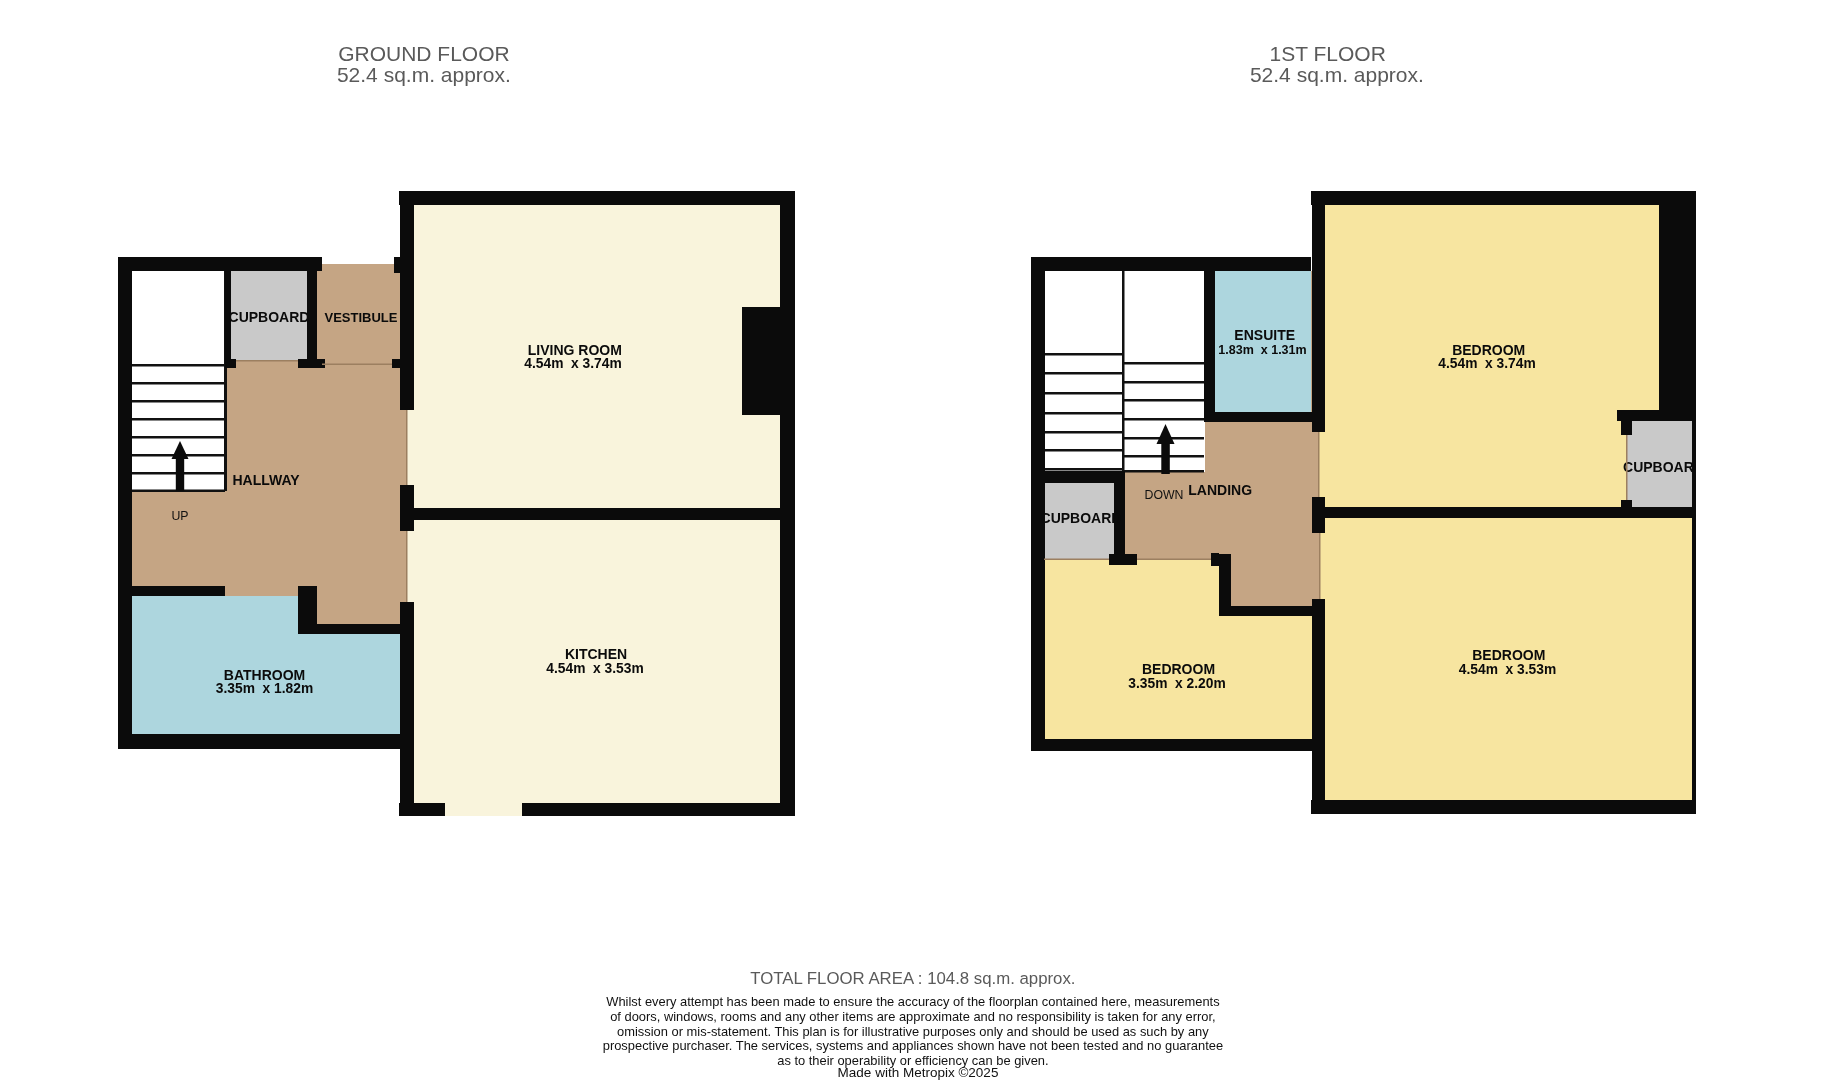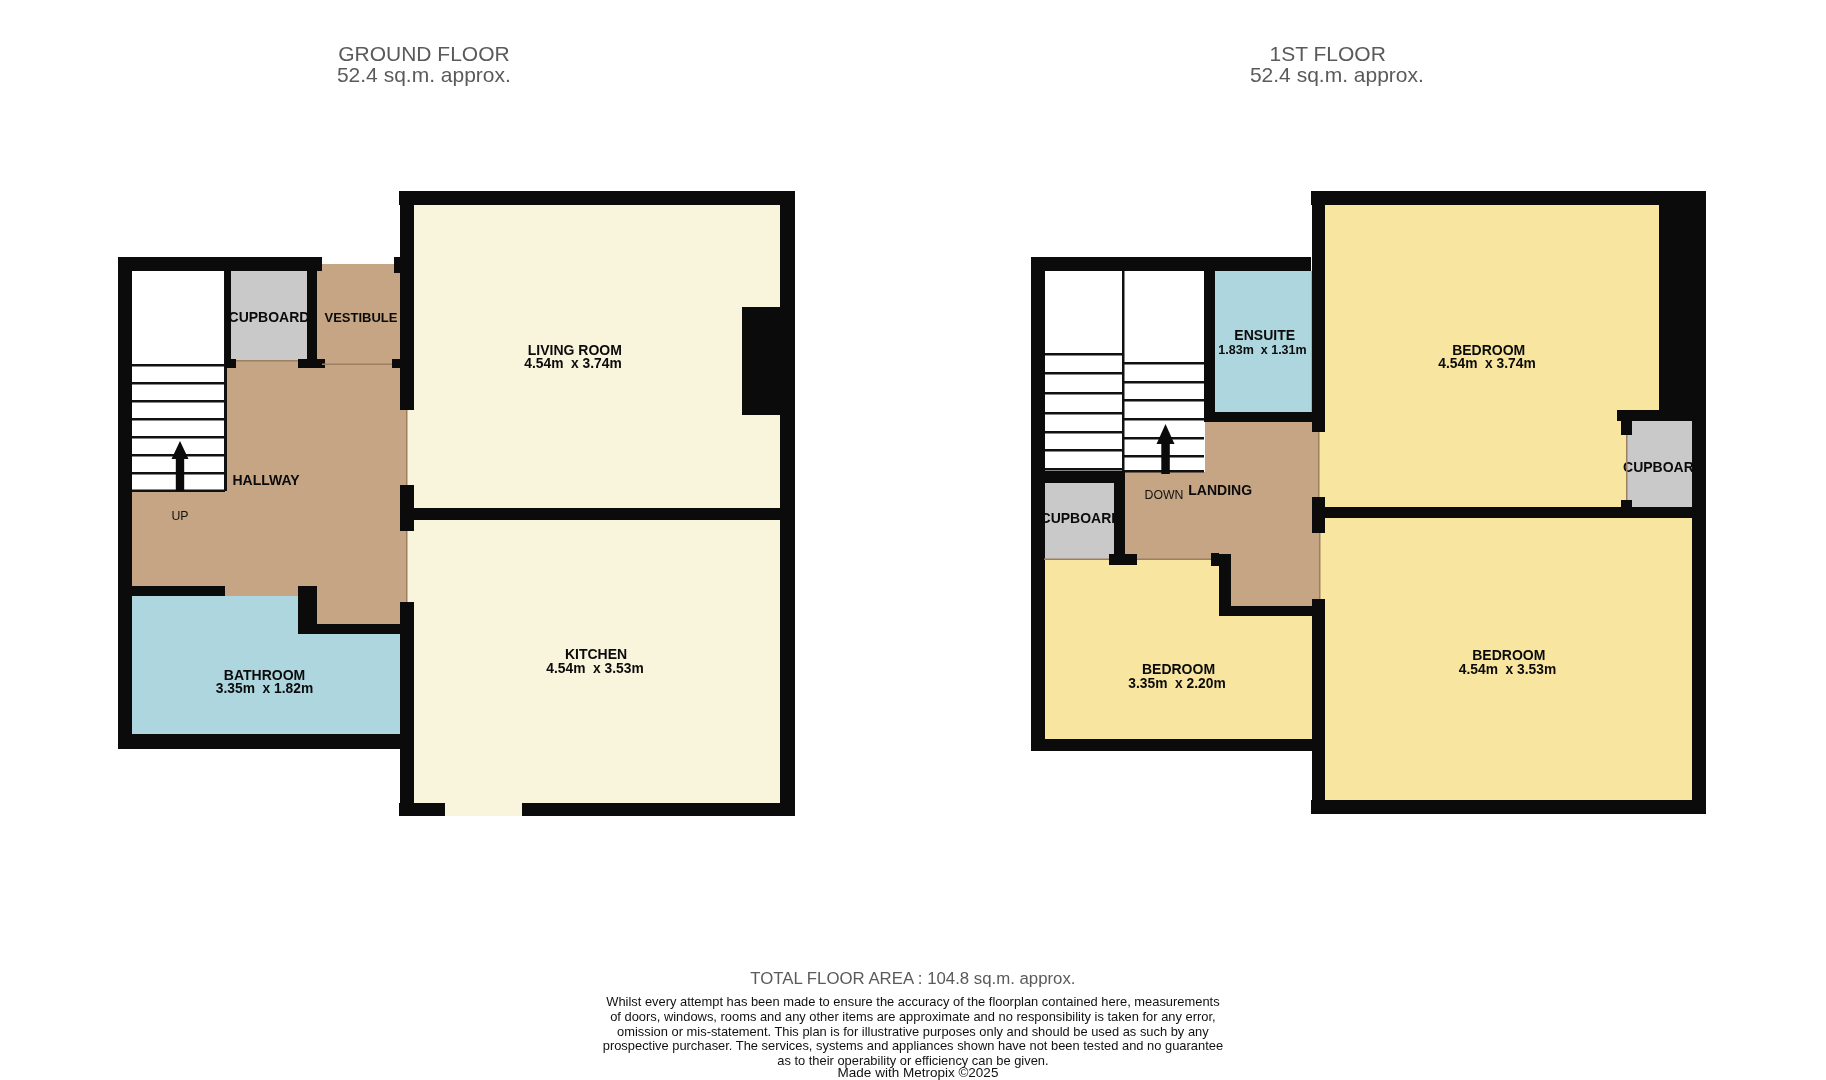--- a/index.html
+++ b/index.html
@@ -1,16 +1,16 @@
 <!DOCTYPE html>
 <html><head>
 <meta charset="utf-8">
 <style>
   html,body{margin:0;padding:0;background:#ffffff;}
-  .page{position:relative;width:1826px;height:1080px;background:#ffffff;overflow:hidden;}
+  .page{position:relative;width:1696px;height:1080px;background:#ffffff;overflow:hidden;}
   svg{position:absolute;left:0;top:0;}
   text{font-family:"Liberation Sans",sans-serif;}
   .rl{font-weight:bold;font-size:14px;fill:#0b0b0b;}
   .rld{font-weight:bold;font-size:13.8px;fill:#0b0b0b;}
   .rls{font-weight:bold;font-size:13px;fill:#0b0b0b;}
   .rlx{font-weight:bold;font-size:12.5px;fill:#0b0b0b;}
   .ud{font-size:12.3px;fill:#111;}
   .tt{font-size:21px;fill:#5a5a5a;}
   .dc{font-size:12.9px;fill:#111111;}
   .dm{font-size:13.5px;fill:#111111;}

